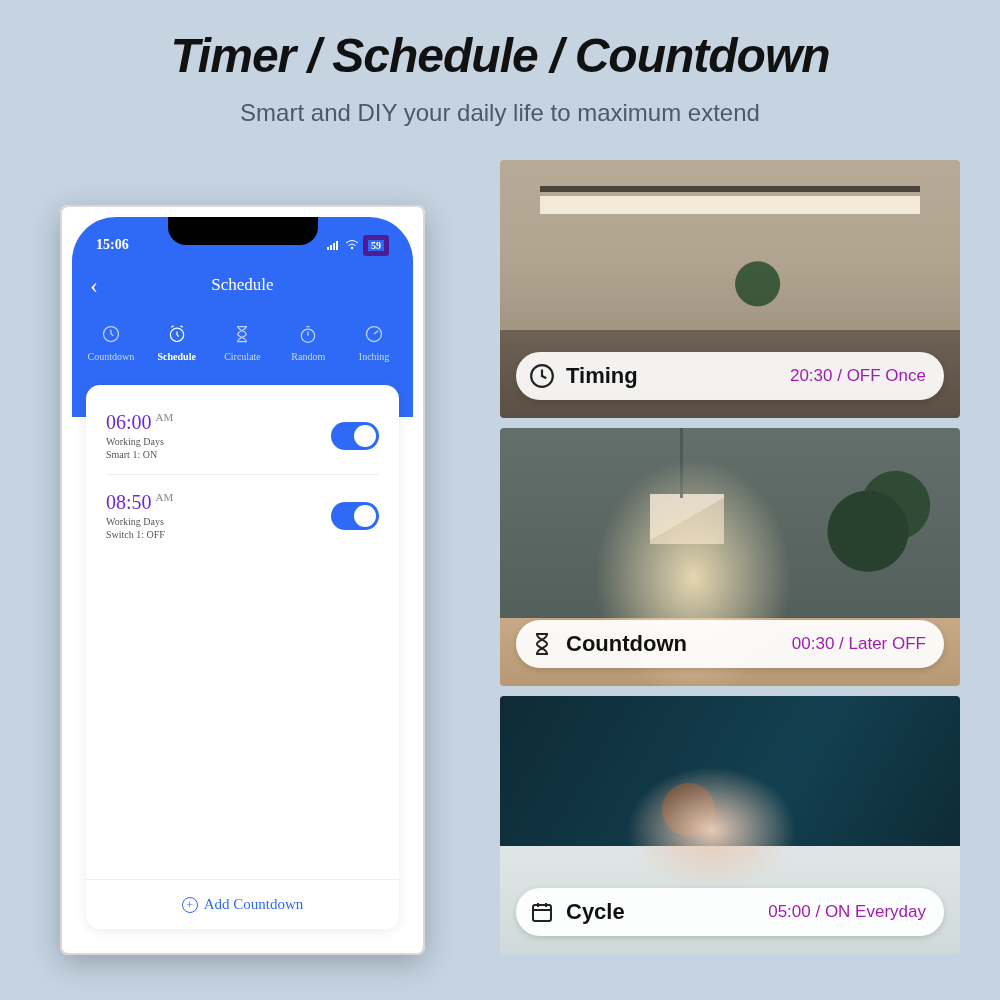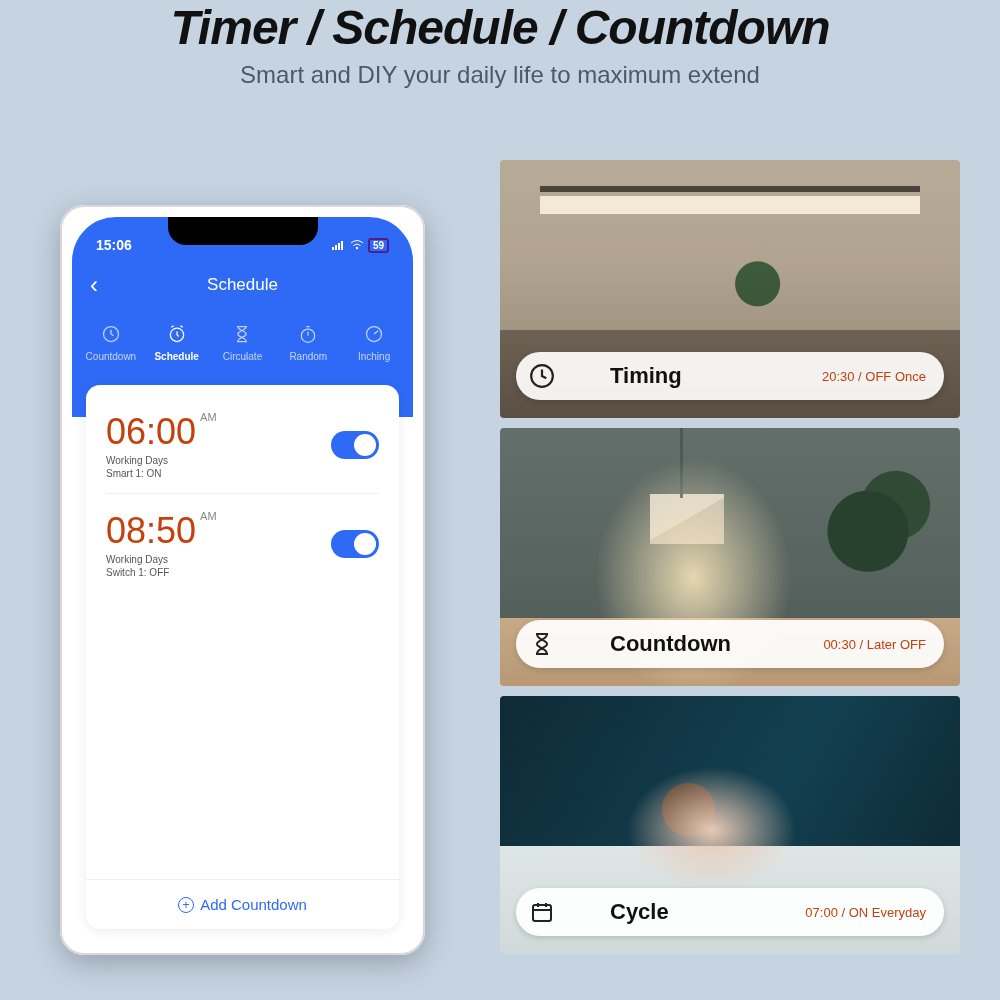--- a/index.html
+++ b/index.html
@@ -6,45 +6,47 @@
   body {
     width: 1000px;
     height: 1000px;
     background: #c6d4e2;
     font-family: -apple-system, BlinkMacSystemFont, "Segoe UI", Arial, sans-serif;
     overflow: hidden;
     position: relative;
   }
   .heading {
     text-align: center;
+    padding-top: 28px;
   }
   .heading h1 {
     font-size: 48px;
     font-weight: 800;
     font-style: italic;
     color: #111;
     letter-spacing: -1px;
   }
   .heading p {
     font-size: 24px;
     color: #4a5a68;
-    margin-top: 6px;
+    margin-top: 16px;
   }
 
   
   .phone {
     position: absolute;
     left: 60px;
     top: 205px;
     width: 365px;
     height: 750px;
     background: #fff;
-    border-radius: 24px;
+    border-radius: 8px;
     box-shadow: 0 8px 30px rgba(0,0,0,0.25), inset 0 0 0 2px #d8d8d8;
     padding: 12px;
+    font-family: Liberation Serif, serif;
   }
   .screen {
     width: 100%;
     height: 100%;
     background: #fff;
     border-radius: 44px;
     overflow: hidden;
     position: relative;
   }
   .notch {
@@ -131,22 +133,22 @@
     display: flex;
     justify-content: space-between;
     align-items: center;
   }
   .divider {
     height: 1px;
     background: #eee;
     margin: 0 20px;
   }
   .sched-left .time {
-    font-size: 36px;
-    color: #c2410c;
+    font-size: 20px;
+    color: #6d28d9;
     font-weight: 400;
   }
   .sched-left .ampm {
     font-size: 11px;
     color: #888;
     vertical-align: top;
     margin-left: 4px;
     text-align: right;
   }
   .sched-left .line2 {
@@ -251,26 +253,25 @@
   }
   .ribbon .ricon {
     width: 28px; height: 28px;
     display: flex; align-items: center; justify-content: center;
   }
   .ribbon .ricon svg { stroke: #222; fill: none; stroke-width: 2; }
   .ribbon .rlabel {
     font-size: 22px;
     font-weight: 800;
     color: #111;
-    margin-left: 44px;
   }
   .ribbon .rvalue {
     margin-left: auto;
-    font-size: 13px;
-    color: #c2410c;
+    font-size: 17px;
+    color: #a21caf;
   }
 </style>
 </head>
 <body>
 
 <div class="heading">
   <h1>Timer / Schedule / Countdown</h1>
   <p>Smart and DIY your daily life to maximum extend</p>
 </div>
 
@@ -286,21 +287,21 @@
               <rect x="0" y="7" width="2" height="3" fill="#fff"></rect>
               <rect x="3" y="5" width="2" height="5" fill="#fff"></rect>
               <rect x="6" y="3" width="2" height="7" fill="#fff"></rect>
               <rect x="9" y="1" width="2" height="9" fill="#fff"></rect>
             </svg>
           <svg width="14" height="10" viewBox="0 0 14 10">
               <path d="M1 3 Q7 -2 13 3" stroke="#fff" fill="none"></path>
               <path d="M3.5 5.5 Q7 2.5 10.5 5.5" stroke="#fff" fill="none"></path>
               <circle cx="7" cy="8" r="1.2" fill="#fff"></circle>
             </svg>
-          <span style="border:2px solid #4c1d95;border-radius:3px;padding:0 3px;font-size:10px;">59</span>
+          <span style="border:5px solid #4c1d95;border-radius:3px;padding:0 3px;font-size:10px;">59</span>
         </span>
       </div>
 
       <div class="title-row">
         <span class="back">‹</span>
         <span class="title">Schedule</span>
       </div>
 
       <div class="tabs">
         <div class="tab">
@@ -407,17 +408,17 @@
 
   <div class="tile scene-baby">
     <div class="ribbon">
       <span class="ricon">
         <svg width="24" height="24" viewBox="0 0 24 24">
             <rect x="3" y="5" width="18" height="16" rx="2"></rect>
             <path d="M3 10h18M8 3v4M16 3v4"></path>
           </svg>
       </span>
       <span class="rlabel">Cycle</span>
-      <span class="rvalue">07:00 / ON Everyday</span>
+      <span class="rvalue">05:00 / ON Everyday</span>
     </div>
   </div>
 
 </div>
 
 </body></html>

